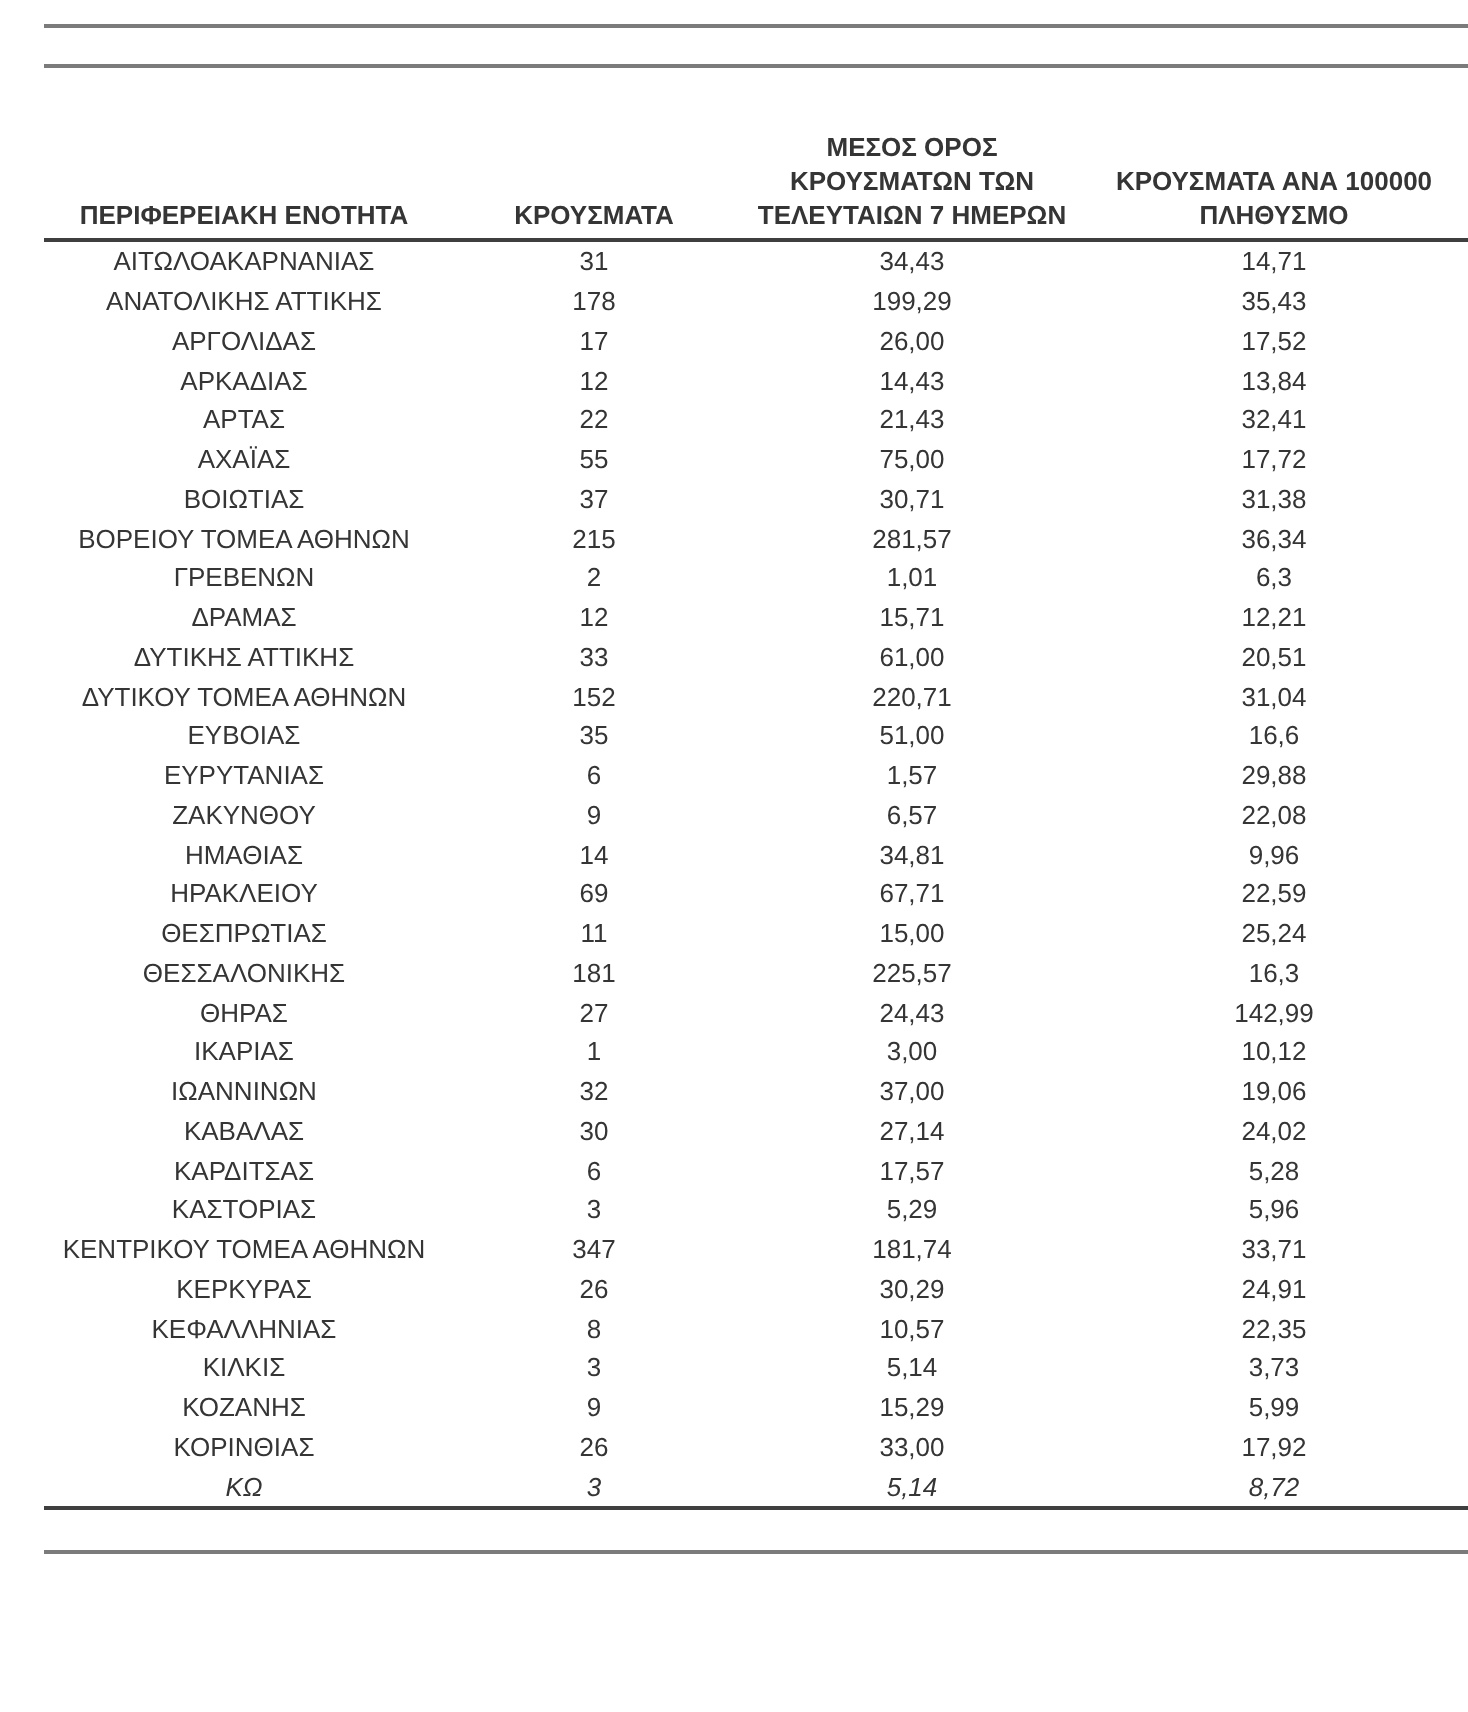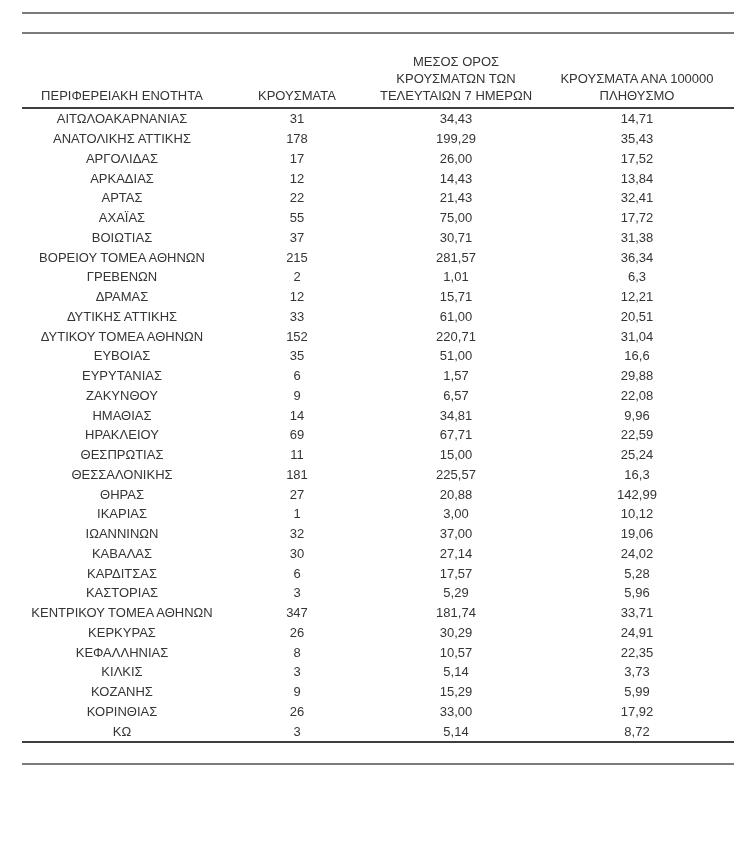--- a/index.html
+++ b/index.html
@@ -34,40 +34,41 @@
     width:712px;
     font-size:13px;
     color:var(--text);
   }
   col.c-region{width:200px;}
   col.c-cases{width:150px;}
   col.c-avg7{width:168px;}
   col.c-per100k{width:194px;}
 
   thead th{
-    font-weight:normal;
+    font-weight:bold;
     vertical-align:bottom;
     text-align:center;
     height:66px;
-    padding:4px 0 3px 0;
+    padding:16px 0 3px 0;
     border-bottom:2px solid var(--rule-dark);
     margin-top:40px;
   }
   .hline{line-height:17px;white-space:nowrap;}
 
   tbody td{
     height:19.76px;
     padding:0;
     text-align:center;
     vertical-align:middle;
     line-height:1;
     white-space:nowrap;
   }
   tbody tr:last-child td{
     border-bottom:2px solid var(--rule-dark);
+    font-style:italic;
   }
 </style>
 </head>
 <body>
 
 <div class="page">
 
   <div class="rule top1"></div>
   <div class="rule top2"></div>
 
@@ -208,21 +209,21 @@
         </tr>
         <tr>
           <td>ΘΕΣΣΑΛΟΝΙΚΗΣ</td>
           <td>181</td>
           <td>225,57</td>
           <td>16,3</td>
         </tr>
         <tr>
           <td>ΘΗΡΑΣ</td>
           <td>27</td>
-          <td>20,88</td>
+          <td>24,43</td>
           <td>142,99</td>
         </tr>
         <tr>
           <td>ΙΚΑΡΙΑΣ</td>
           <td>1</td>
           <td>3,00</td>
           <td>10,12</td>
         </tr>
         <tr>
           <td>ΙΩΑΝΝΙΝΩΝ</td>

